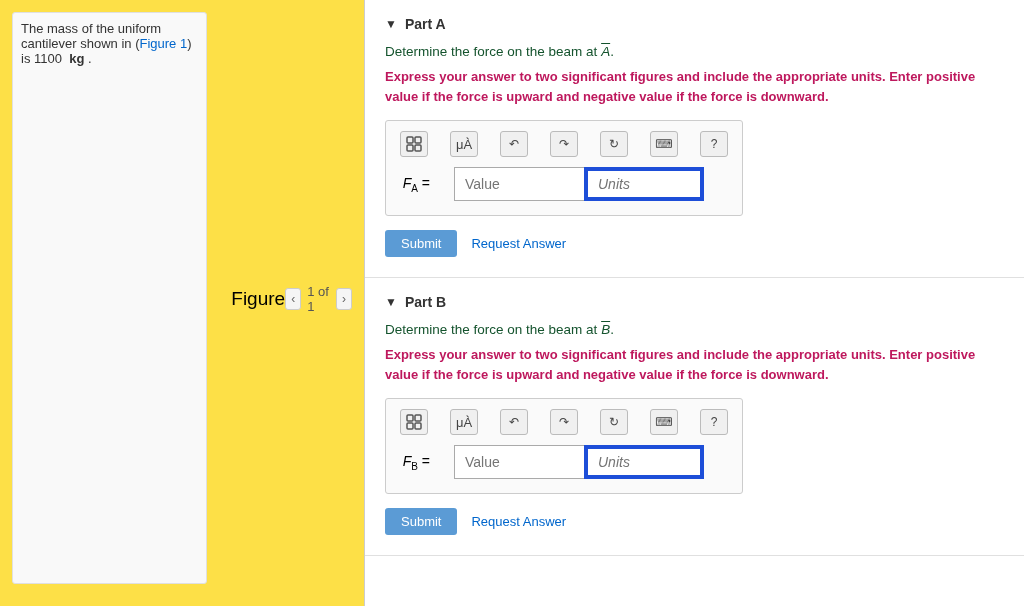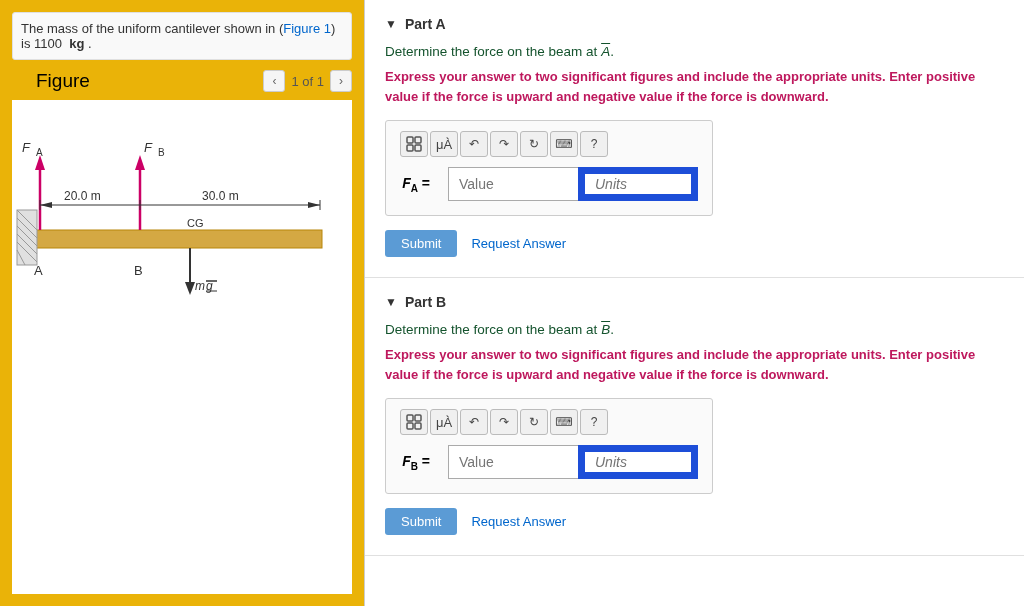--- a/index.html
+++ b/index.html
@@ -10,24 +10,24 @@
       display: flex;
       width: 1024px;
       height: 606px;
       overflow: hidden;
     }
 
     
     .left-panel {
       width: 365px;
       min-width: 365px;
-      background: #eab308;
+      background: #fde047;
       border-right: 1px solid #ccc;
       display: flex;
-      flex-direction: column;
+      flex-direction: row;
       padding: 12px;
     }
 
     .problem-text {
       font-size: 13px;
       color: #333;
       padding: 8px;
       background: #f9f9f9;
       border: 1px solid #e0e0e0;
       border-radius: 3px;
@@ -143,21 +143,21 @@
       border-radius: 3px;
       padding: 10px 14px 14px 14px;
       background: #fafafa;
       display: inline-block;
       margin-bottom: 14px;
     }
 
     .toolbar {
       display: flex;
       align-items: center;
-      gap: 2px;
+      gap: 22px;
       margin-bottom: 10px;
     }
 
     .toolbar-btn {
       width: 28px;
       height: 26px;
       border: 1px solid #bbb;
       border-radius: 3px;
       background: #f0f0f0;
       display: flex;
@@ -179,42 +179,41 @@
     }
 
     .input-row {
       display: flex;
       align-items: center;
       gap: 0;
     }
 
     .input-label {
       font-size: 14px;
-      margin-right: 18px;
+      margin-right: 24px;
       min-width: 30px;
       text-align: right;
-      font-weight: bold;
     }
 
     .value-input {
       width: 130px;
       height: 34px;
       border: 1px solid #aaa;
       border-right: none;
       padding: 0 10px;
       font-size: 14px;
       color: #aaa;
       background: #fff;
       outline: none;
     }
 
     .units-input {
       width: 120px;
       height: 34px;
-      border: 7px solid #1d4ed8;
+      border: 4px solid #1d4ed8;
       padding: 0 10px;
       font-size: 14px;
       color: #aaa;
       background: #fff;
       outline: none;
       font-style: italic;
     }
 
     .button-row {
       display: flex;

